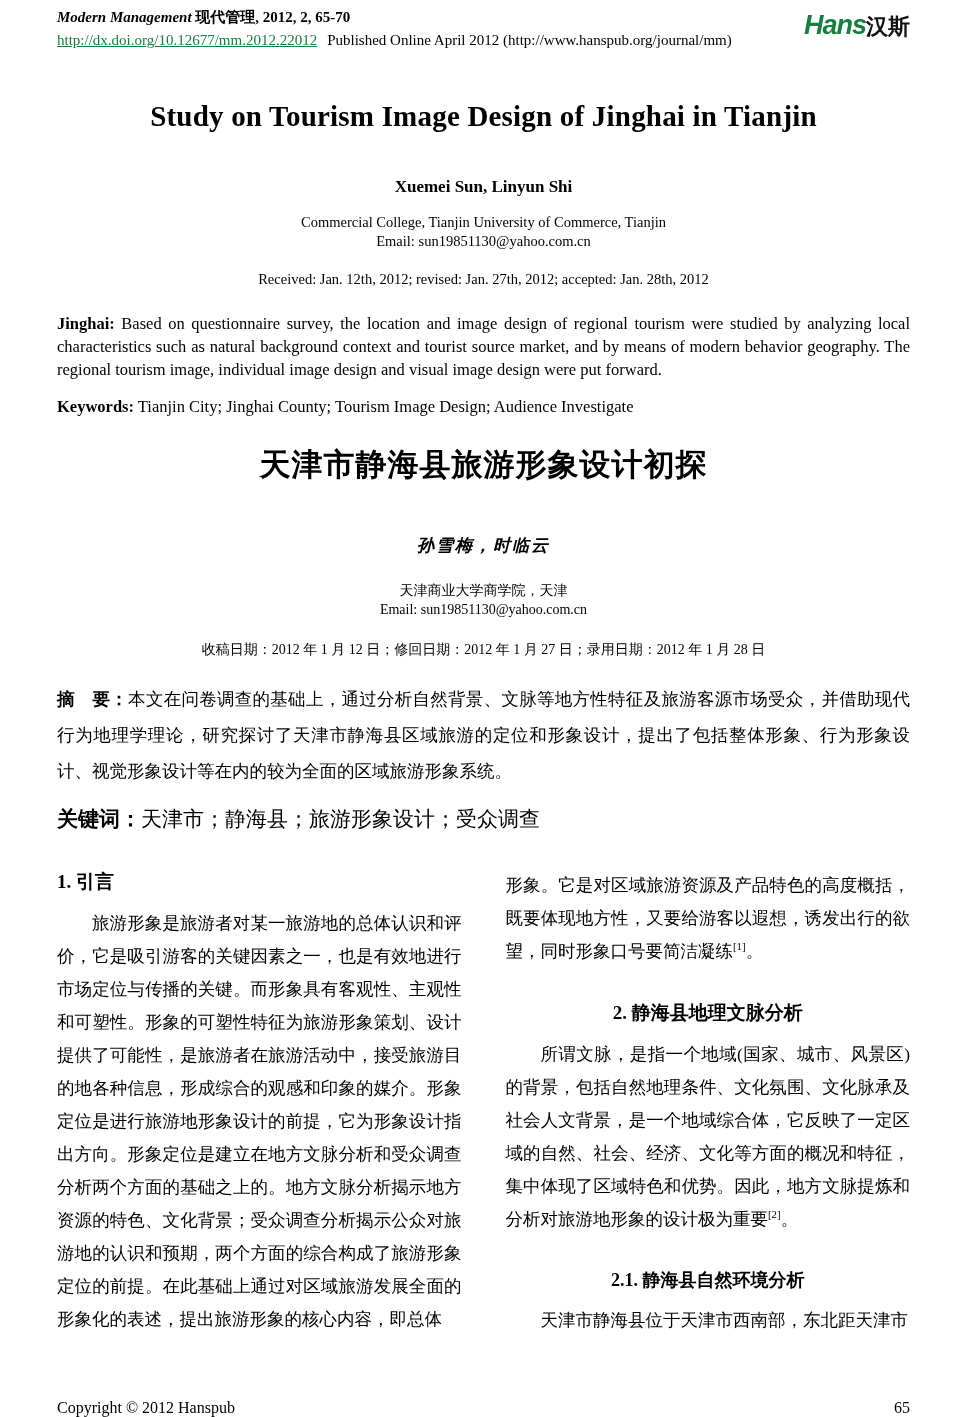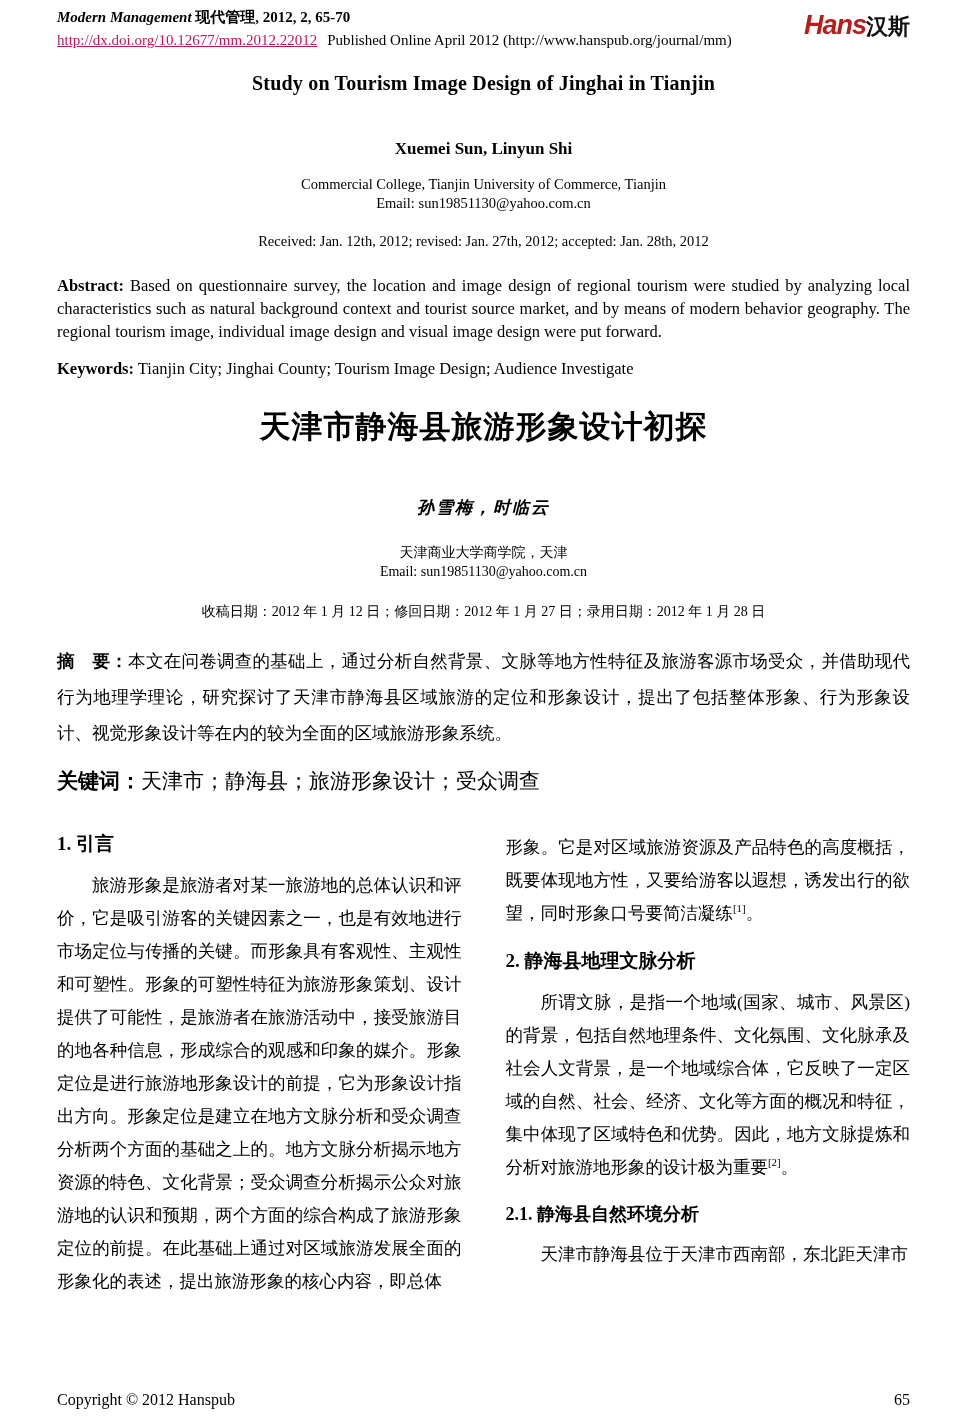--- a/index.html
+++ b/index.html
@@ -25,42 +25,42 @@
   
   .header {
     display: flex;
     justify-content: space-between;
     align-items: flex-start;
   }
   .journal-line { font-size: 15px; font-weight: bold; }
   .jt-en { font-style: italic; }
   .jt-cn { font-style: normal; }
   .doi-line { font-size: 15px; margin-top: 5px; }
-  .doi-link { color: #be185d; text-decoration: underline; cursor: pointer; }
+  .doi-link { color: #15803d; text-decoration: underline; cursor: pointer; }
   .published { color: #000; margin-left: 10px; }
   .logo { white-space: nowrap; margin-top: 2px; }
   .logo-hans {
-    color: #b91c1c;
+    color: #15803d;
     font-style: italic;
     font-weight: bold;
     font-size: 27px;
     font-family: "Liberation Sans", sans-serif;
     letter-spacing: -1px;
   }
   .logo-cn {
     color: #111111;
     font-weight: bold;
     font-size: 22px;
     font-family: "Liberation Sans", sans-serif;
   }
   
   .title-en {
-    margin-top: 23px;
-    text-align: center;
-    font-size: 20px;
+    margin-top: 51px;
+    text-align: center;
+    font-size: 29px;
     font-weight: bold;
     letter-spacing: 0.2px;
   }
   .authors-en {
     margin-top: 44px;
     text-align: center;
     font-size: 17px;
     font-weight: bold;
   }
   .affil-en, .email-en {
@@ -127,36 +127,36 @@
     display: flex;
     gap: 44px;
     margin-top: 36px;
   }
   .col { flex: 1 1 0; min-width: 0; }
   .sec-h {
     font-size: 19px;
     font-weight: bold;
     margin: 0 0 12px 0;
   }
-  .sec-h.later { margin-top: 18px; }
+  .sec-h.later { margin-top: 32px; text-align: center; }
   .sec-h.sub { font-size: 18px; }
   .body-par {
     margin: 0 0 14px 0;
     font-size: 17.5px;
     line-height: 33px;
     text-align: justify;
   }
   .body-par.indent { text-indent: 2em; }
   sup { font-size: 0.62em; vertical-align: super; line-height: 0; }
   
   .footer {
     position: absolute;
     left: 57px;
     right: 57px;
-    bottom: 8px;
+    bottom: 0;
     display: flex;
     justify-content: space-between;
     font-size: 16px;
     gap: 12px;
   }
 </style>
 </head>
 <body>
 
 <div class="page">
@@ -175,21 +175,21 @@
     </div>
   </div>
 
   <div class="title-en">Study on Tourism Image Design of Jinghai in Tianjin</div>
   <div class="authors-en">Xuemei Sun, Linyun Shi</div>
   <div class="affil-en">Commercial College, Tianjin University of Commerce, Tianjin</div>
   <div class="email-en">Email: sun19851130@yahoo.com.cn</div>
   <div class="received-en">Received: Jan. 12th, 2012; revised: Jan. 27th, 2012; accepted: Jan. 28th, 2012</div>
 
   <div class="abstract-en">
-    <span class="b">Abstract:</span><span> Based on questionnaire survey, the location and image design of regional tourism were studied by analyzing local characteristics such as natural background context and tourist source market, and by means of modern behavior geography. The regional tourism image, individual image design and visual image design were put forward.</span>
+    <span class="b">Jinghai:</span><span> Based on questionnaire survey, the location and image design of regional tourism were studied by analyzing local characteristics such as natural background context and tourist source market, and by means of modern behavior geography. The regional tourism image, individual image design and visual image design were put forward.</span>
   </div>
 
   <div class="keywords-en">
     <span class="b">Keywords:</span><span> Tianjin City; Jinghai County; Tourism Image Design; Audience Investigate</span>
   </div>
 
   <div class="title-cn">天津市静海县旅游形象设计初探</div>
   <div class="authors-cn">孙雪梅，时临云</div>
   <div class="affil-cn">天津商业大学商学院，天津</div>
   <div class="email-cn">Email: sun19851130@yahoo.com.cn</div>

